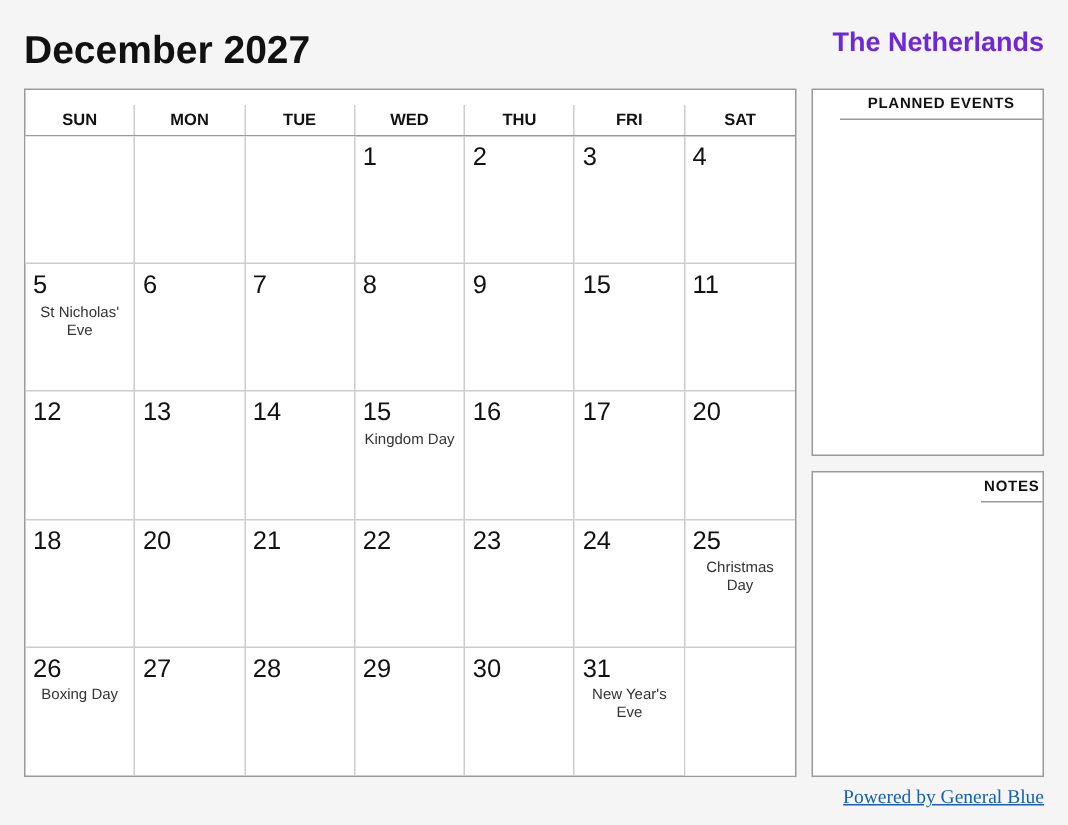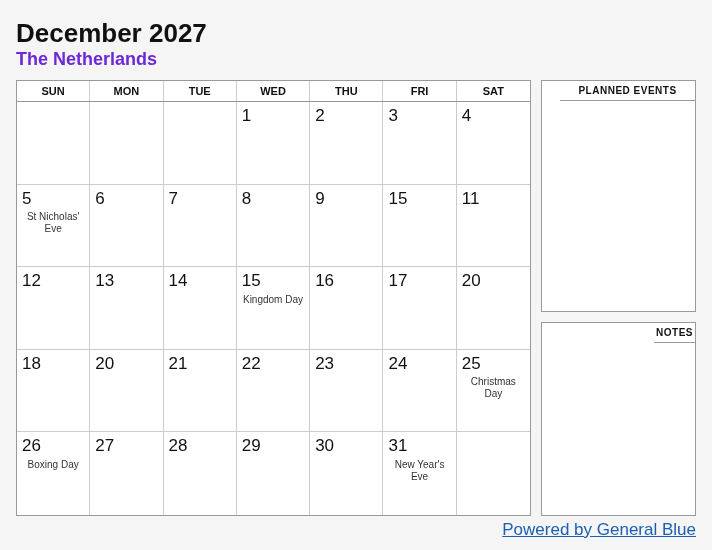--- a/index.html
+++ b/index.html
@@ -19,21 +19,20 @@
       height: 550px;
       padding: 18px 16px 10px 16px;
       display: flex;
       flex-direction: column;
     }
     .header-row {
       display: flex;
       justify-content: space-between;
       align-items: flex-start;
       margin-bottom: 10px;
-      flex-direction: column;
     }
     .month-title {
       font-size: 26px;
       font-weight: bold;
       color: #111;
     }
     .country-title {
       font-size: 18px;
       font-weight: bold;
       color: #6d28d9;
@@ -56,20 +55,21 @@
       grid-template-columns: repeat(7, 1fr);
       border-bottom: 1px solid #999;
     }
     .day-header {
       text-align: center;
       font-size: 11px;
       font-weight: bold;
       padding: 4px 2px;
       border-right: 1px solid #ccc;
       color: #111;
+      margin-top: 10px;
     }
     .day-header:last-child { border-right: none; }
     .calendar-grid {
       display: grid;
       grid-template-columns: repeat(7, 1fr);
       flex: 1;
     }
     .cal-cell {
       border-right: 1px solid #ccc;
       border-bottom: 1px solid #ccc;
@@ -123,23 +123,24 @@
       flex: 1;
       min-height: 80px;
     }
     .planned-events-box { flex: 1.2; }
     .notes-box { flex: 1; align-items: flex-end; }
     .footer {
       text-align: right;
       padding-top: 4px;
     }
     .footer a {
-      font-size: 17px;
+      font-size: 13px;
       color: #1a5fb4;
       text-decoration: underline;
+      font-family: Liberation Serif, serif;
     }
   </style>
 </head>
 <body>
 
 <div class="page">
   <div class="header-row">
     <div class="month-title">December 2027</div>
     <div class="country-title">The Netherlands</div>
   </div>

